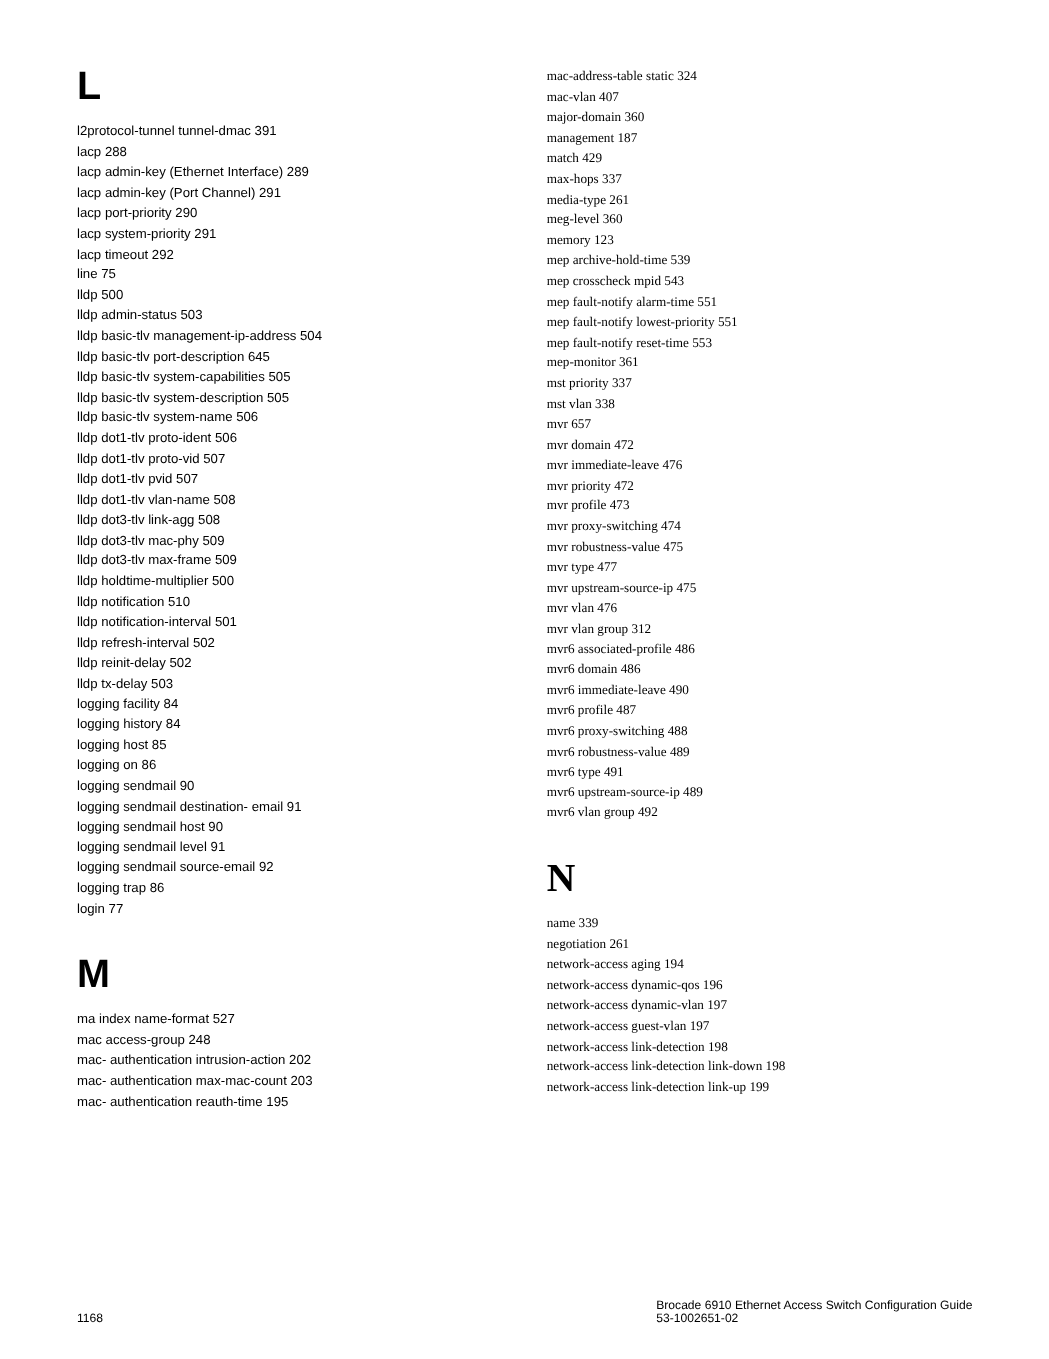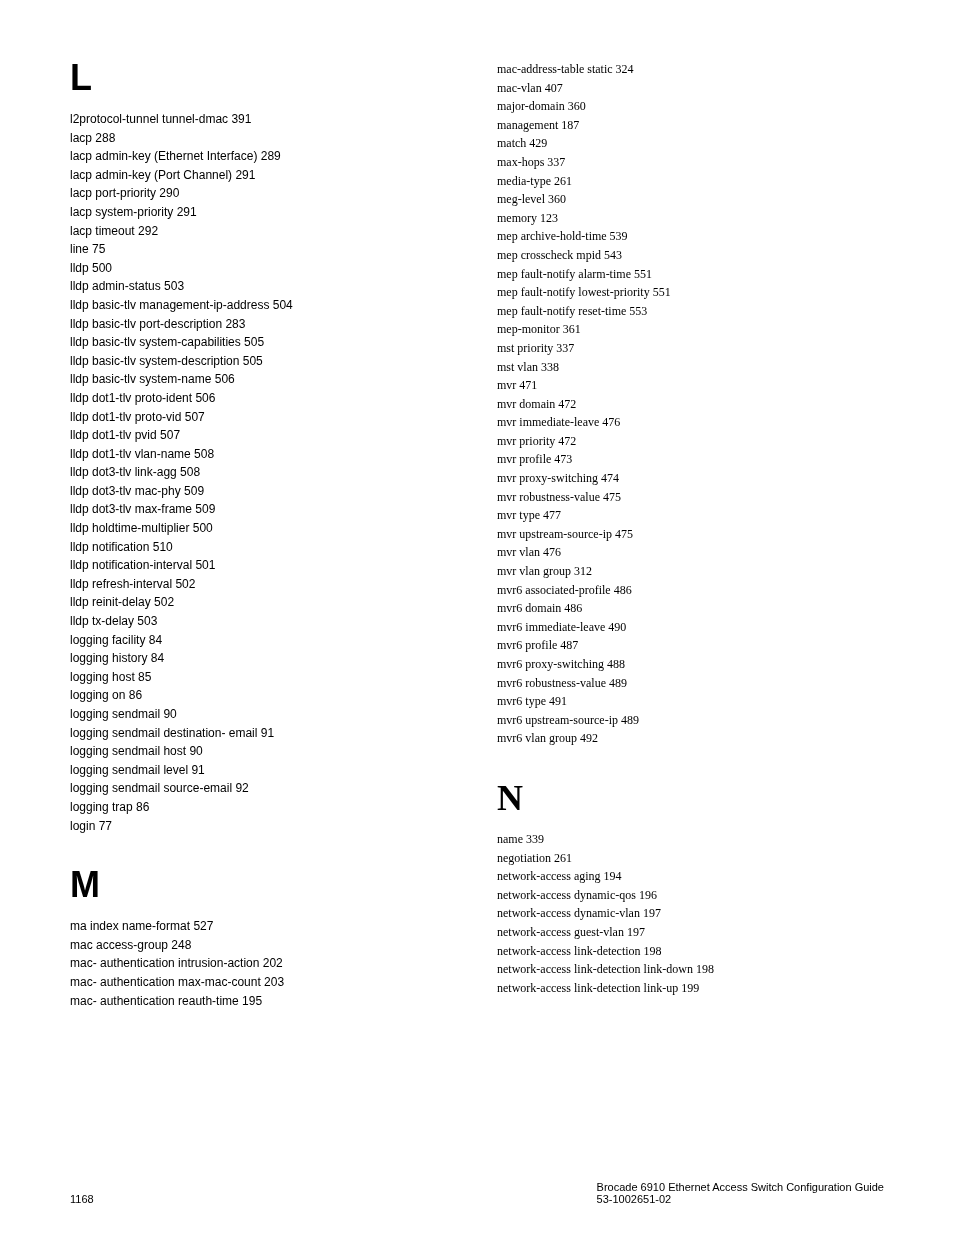--- a/index.html
+++ b/index.html
@@ -84,21 +84,21 @@
             <li>lacp 288</li>
             <li>lacp admin-key (Ethernet Interface) 289</li>
             <li>lacp admin-key (Port Channel) 291</li>
             <li>lacp port-priority 290</li>
             <li>lacp system-priority 291</li>
             <li>lacp timeout 292</li>
             <li>line 75</li>
             <li>lldp 500</li>
             <li>lldp admin-status 503</li>
             <li>lldp basic-tlv management-ip-address 504</li>
-            <li>lldp basic-tlv port-description 283</li>
+            <li>lldp basic-tlv port-description 645</li>
             <li>lldp basic-tlv system-capabilities 505</li>
             <li>lldp basic-tlv system-description 505</li>
             <li>lldp basic-tlv system-name 506</li>
             <li>lldp dot1-tlv proto-ident 506</li>
             <li>lldp dot1-tlv proto-vid 507</li>
             <li>lldp dot1-tlv pvid 507</li>
             <li>lldp dot1-tlv vlan-name 508</li>
             <li>lldp dot3-tlv link-agg 508</li>
             <li>lldp dot3-tlv mac-phy 509</li>
             <li>lldp dot3-tlv max-frame 509</li>
@@ -149,21 +149,21 @@
             <li>meg-level 360</li>
             <li>memory  123</li>
             <li>mep archive-hold-time 539</li>
             <li>mep crosscheck mpid 543</li>
             <li>mep fault-notify alarm-time 551</li>
             <li>mep fault-notify lowest-priority 551</li>
             <li>mep fault-notify reset-time 553</li>
             <li>mep-monitor 361</li>
             <li>mst priority 337</li>
             <li>mst vlan 338</li>
-            <li>mvr  471</li>
+            <li>mvr  657</li>
             <li>mvr domain  472</li>
             <li>mvr immediate-leave 476</li>
             <li>mvr priority  472</li>
             <li>mvr profile 473</li>
             <li>mvr proxy-switching 474</li>
             <li>mvr robustness-value 475</li>
             <li>mvr type 477</li>
             <li>mvr upstream-source-ip 475</li>
             <li>mvr vlan 476</li>
             <li>mvr vlan group 312</li>

